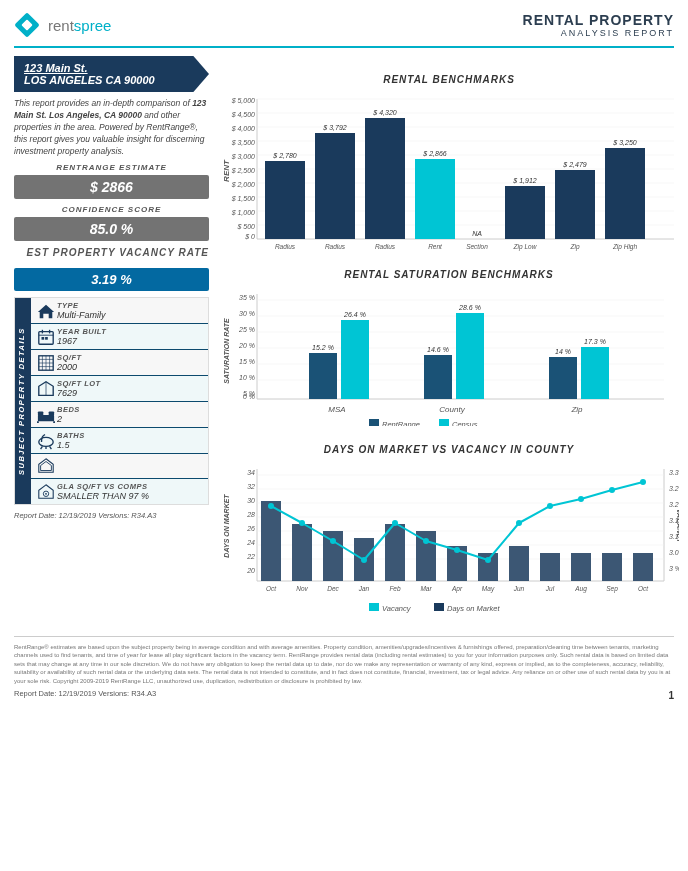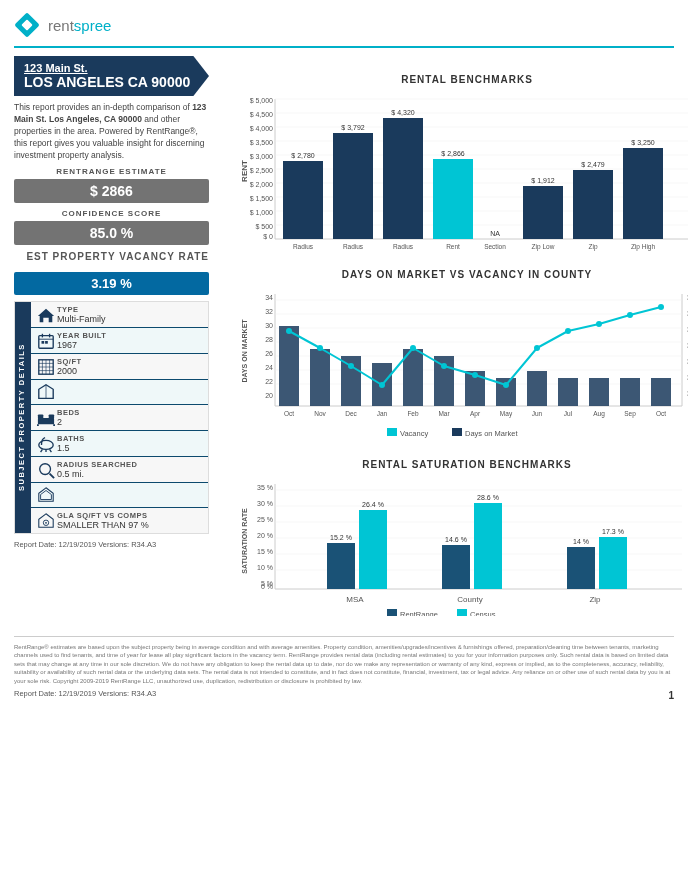--- a/index.html
+++ b/index.html
@@ -46,21 +46,22 @@
     }
     .header-divider {
       border: none;
       border-top: 2px solid #00b0c8;
       margin-bottom: 8px;
     }
 
     
     .main-layout {
       display: flex;
-      gap: 28px;
+      gap: 10px;
+      font-style: italic;
     }
     
     .left-panel {
       width: 195px;
       flex-shrink: 0;
     }
     
     .address-box {
       background: #1a3a5c;
       color: #fff;
@@ -68,21 +69,21 @@
       margin-bottom: 6px;
       clip-path: polygon(0 0, 92% 0, 100% 50%, 92% 100%, 0 100%);
     }
     .address-line1 {
       font-size: 11px;
       font-weight: bold;
       color: #fff;
       text-decoration: underline;
     }
     .address-line2 {
-      font-size: 14px;
+      font-size: 11px;
       font-weight: bold;
       color: #fff;
     }
     .description {
       font-size: 8.5px;
       color: #444;
       margin-bottom: 6px;
       line-height: 1.4;
     }
     .description strong {
@@ -235,20 +236,24 @@
       <div style="position:relative;width:26px;height:26px;margin-right:4px;">
         <svg width="26" height="26" viewBox="0 0 26 26">
           <rect x="4" y="4" width="18" height="18" rx="2" fill="#00b0c8" transform="rotate(45 13 13)"></rect>
           <rect x="9" y="9" width="8" height="8" rx="1" fill="white" transform="rotate(45 13 13)"></rect>
         </svg>
       </div>
       <span style="font-size:15px;color:#777;font-weight:normal;">
         rent<span style="color:#00b0c8;">spree</span>
       </span>
     </div>
+    <div class="report-title">
+      <div class="title-main">RENTAL PROPERTY</div>
+      <div class="title-sub">ANALYSIS REPORT</div>
+    </div>
   </div>
   <hr class="header-divider">
 
   <div class="main-layout">
 
     <div class="left-panel">
 
       <div class="address-box">
         <div class="address-line1">123 Main St.</div>
         <div class="address-line2">LOS ANGELES CA 90000</div>
@@ -318,20 +323,24 @@
             </div>
           </div>
 
           <div class="detail-row">
             <div class="detail-icon">
               <svg width="18" height="18" viewBox="0 0 20 20">
                   <polygon points="10,2 18,7 18,17 2,17 2,7" fill="none" stroke="#1a3a5c" stroke-width="1.5"></polygon>
                   <line x1="10" y1="2" x2="10" y2="17" stroke="#1a3a5c" stroke-width="0.8"></line>
                 </svg>
             </div>
+            <div class="detail-content">
+              <div class="detail-label">SQ/FT LOT</div>
+              <div class="detail-value">7629</div>
+            </div>
           </div>
 
           <div class="detail-row">
             <div class="detail-icon">
               <svg width="18" height="18" viewBox="0 0 20 18">
                   <rect x="1" y="9" width="18" height="7" rx="1" fill="#1a3a5c"></rect>
                   <rect x="1" y="5" width="6" height="5" rx="1" fill="#1a3a5c"></rect>
                   <rect x="13" y="5" width="6" height="5" rx="1" fill="#1a3a5c"></rect>
                   <line x1="1" y1="16" x2="1" y2="18" stroke="#1a3a5c" stroke-width="2"></line>
                   <line x1="19" y1="16" x2="19" y2="18" stroke="#1a3a5c" stroke-width="2"></line>
@@ -352,32 +361,20 @@
                   <line x1="14" y1="16" x2="16" y2="19" stroke="#1a3a5c" stroke-width="1.5"></line>
                   <path d="M5,11 Q5,4 9,3" fill="none" stroke="#1a3a5c" stroke-width="1.5"></path>
                 </svg>
             </div>
             <div class="detail-content">
               <div class="detail-label">BATHS</div>
               <div class="detail-value">1.5</div>
             </div>
           </div>
 
-          <div class="detail-row">
-            <div class="detail-icon">
-              <svg width="18" height="18" viewBox="0 0 20 20">
-                  <circle cx="9" cy="9" r="6" fill="none" stroke="#1a3a5c" stroke-width="1.5"></circle>
-                  <line x1="14" y1="14" x2="19" y2="19" stroke="#1a3a5c" stroke-width="2"></line>
-                </svg>
-            </div>
-            <div class="detail-content">
-              <div class="detail-label">RADIUS SEARCHED</div>
-              <div class="detail-value">0.5 mi.</div>
-            </div>
-          </div>
 
           <div class="detail-row">
             <div class="detail-icon">
               <svg width="18" height="18" viewBox="0 0 20 20">
                   <polygon points="10,2 18,8 18,17 2,17 2,8" fill="none" stroke="#1a3a5c" stroke-width="1.2"></polygon>
                   <polygon points="10,5 16,9.5 16,15 4,15 4,9.5" fill="none" stroke="#1a3a5c" stroke-width="1"></polygon>
                 </svg>
             </div>
           </div>
 
@@ -465,20 +462,76 @@
             <text x="306" y="158" text-anchor="middle" font-size="6.5" fill="#555">Zip Low</text>
 
             <rect x="336" y="79" width="40" height="69" fill="#1a3a5c"></rect>
             <text x="356" y="76" text-anchor="middle" font-size="7" fill="#333">$ 2,479</text>
             <text x="356" y="158" text-anchor="middle" font-size="6.5" fill="#555">Zip</text>
             <text x="356" y="165" text-anchor="middle" font-size="6.5" fill="#555">Median</text>
 
             <rect x="386" y="57" width="40" height="91" fill="#1a3a5c"></rect>
             <text x="406" y="54" text-anchor="middle" font-size="7" fill="#333">$ 3,250</text>
             <text x="406" y="158" text-anchor="middle" font-size="6.5" fill="#555">Zip High</text>
+          </svg>
+        </div>
+      </div>
+
+      <div class="chart-section">
+        <div class="chart-title">RENTAL SATURATION BENCHMARKS</div>
+        <div style="position:relative;">
+          <svg width="460" height="140" viewBox="0 0 460 140">
+
+            <text x="36" y="14" text-anchor="end" font-size="7" fill="#555">35 %</text>
+            <text x="36" y="30" text-anchor="end" font-size="7" fill="#555">30 %</text>
+            <text x="36" y="46" text-anchor="end" font-size="7" fill="#555">25 %</text>
+            <text x="36" y="62" text-anchor="end" font-size="7" fill="#555">20 %</text>
+            <text x="36" y="78" text-anchor="end" font-size="7" fill="#555">15 %</text>
+            <text x="36" y="94" text-anchor="end" font-size="7" fill="#555">10 %</text>
+            <text x="36" y="110" text-anchor="end" font-size="7" fill="#555">5 %</text>
+            <text x="36" y="112" text-anchor="end" font-size="7" fill="#555"></text>
+            <text x="36" y="113" text-anchor="end" font-size="7" fill="#555">0 %</text>
+
+            <text x="10" y="65" text-anchor="middle" font-size="7" font-weight="bold" fill="#555" transform="rotate(-90, 10, 65)">SATURATION RATE</text>
+
+            <line x1="38" y1="8" x2="38" y2="113" stroke="#ccc" stroke-width="1"></line>
+            <line x1="38" y1="113" x2="445" y2="113" stroke="#ccc" stroke-width="1"></line>
+
+            <line x1="38" y1="14" x2="445" y2="14" stroke="#eee" stroke-width="0.5"></line>
+            <line x1="38" y1="30" x2="445" y2="30" stroke="#eee" stroke-width="0.5"></line>
+            <line x1="38" y1="46" x2="445" y2="46" stroke="#eee" stroke-width="0.5"></line>
+            <line x1="38" y1="62" x2="445" y2="62" stroke="#eee" stroke-width="0.5"></line>
+            <line x1="38" y1="78" x2="445" y2="78" stroke="#eee" stroke-width="0.5"></line>
+            <line x1="38" y1="94" x2="445" y2="94" stroke="#eee" stroke-width="0.5"></line>
+
+            <rect x="90" y="67" width="28" height="46" fill="#1a5276"></rect>
+            <text x="104" y="64" text-anchor="middle" font-size="7" fill="#333">15.2 %</text>
+
+            <rect x="122" y="34" width="28" height="79" fill="#00c5d4"></rect>
+            <text x="136" y="31" text-anchor="middle" font-size="7" fill="#333">26.4 %</text>
+            <text x="118" y="126" text-anchor="middle" font-size="8" fill="#555">MSA</text>
+
+            <rect x="205" y="69" width="28" height="44" fill="#1a5276"></rect>
+            <text x="219" y="66" text-anchor="middle" font-size="7" fill="#333">14.6 %</text>
+
+            <rect x="237" y="27" width="28" height="86" fill="#00c5d4"></rect>
+            <text x="251" y="24" text-anchor="middle" font-size="7" fill="#333">28.6 %</text>
+            <text x="233" y="126" text-anchor="middle" font-size="8" fill="#555">County</text>
+
+            <rect x="330" y="71" width="28" height="42" fill="#1a5276"></rect>
+            <text x="344" y="68" text-anchor="middle" font-size="7" fill="#333">14 %</text>
+
+            <rect x="362" y="61" width="28" height="52" fill="#00c5d4"></rect>
+            <text x="376" y="58" text-anchor="middle" font-size="7" fill="#333">17.3 %</text>
+            <text x="358" y="126" text-anchor="middle" font-size="8" fill="#555">Zip</text>
+
+            <rect x="150" y="133" width="10" height="8" fill="#1a5276"></rect>
+            <text x="163" y="141" font-size="7.5" fill="#555">RentRange</text>
+            <rect x="220" y="133" width="10" height="8" fill="#00c5d4"></rect>
+            <text x="233" y="141" font-size="7.5" fill="#555">Census</text>
           </svg>
         </div>
       </div>
 
       <div class="chart-section">
         <div class="chart-title">DAYS ON MARKET VS VACANCY IN COUNTY</div>
         <div style="position:relative;">
           <svg width="460" height="155" viewBox="0 0 460 155">
 
             <text x="36" y="14" text-anchor="end" font-size="7" fill="#555">34</text>
@@ -571,76 +624,20 @@
             <circle cx="424" cy="21" r="3" fill="#00c5d4"></circle>
 
             <rect x="150" y="142" width="10" height="8" fill="#00c5d4"></rect>
             <text x="163" y="150" font-size="7.5" fill="#555">Vacancy</text>
             <rect x="215" y="142" width="10" height="8" fill="#1a3a5c"></rect>
             <text x="228" y="150" font-size="7.5" fill="#555">Days on Market</text>
           </svg>
         </div>
       </div>
 
-      <div class="chart-section">
-        <div class="chart-title">RENTAL SATURATION BENCHMARKS</div>
-        <div style="position:relative;">
-          <svg width="460" height="140" viewBox="0 0 460 140">
-
-            <text x="36" y="14" text-anchor="end" font-size="7" fill="#555">35 %</text>
-            <text x="36" y="30" text-anchor="end" font-size="7" fill="#555">30 %</text>
-            <text x="36" y="46" text-anchor="end" font-size="7" fill="#555">25 %</text>
-            <text x="36" y="62" text-anchor="end" font-size="7" fill="#555">20 %</text>
-            <text x="36" y="78" text-anchor="end" font-size="7" fill="#555">15 %</text>
-            <text x="36" y="94" text-anchor="end" font-size="7" fill="#555">10 %</text>
-            <text x="36" y="110" text-anchor="end" font-size="7" fill="#555">5 %</text>
-            <text x="36" y="112" text-anchor="end" font-size="7" fill="#555"></text>
-            <text x="36" y="113" text-anchor="end" font-size="7" fill="#555">0 %</text>
-
-            <text x="10" y="65" text-anchor="middle" font-size="7" font-weight="bold" fill="#555" transform="rotate(-90, 10, 65)">SATURATION RATE</text>
-
-            <line x1="38" y1="8" x2="38" y2="113" stroke="#ccc" stroke-width="1"></line>
-            <line x1="38" y1="113" x2="445" y2="113" stroke="#ccc" stroke-width="1"></line>
-
-            <line x1="38" y1="14" x2="445" y2="14" stroke="#eee" stroke-width="0.5"></line>
-            <line x1="38" y1="30" x2="445" y2="30" stroke="#eee" stroke-width="0.5"></line>
-            <line x1="38" y1="46" x2="445" y2="46" stroke="#eee" stroke-width="0.5"></line>
-            <line x1="38" y1="62" x2="445" y2="62" stroke="#eee" stroke-width="0.5"></line>
-            <line x1="38" y1="78" x2="445" y2="78" stroke="#eee" stroke-width="0.5"></line>
-            <line x1="38" y1="94" x2="445" y2="94" stroke="#eee" stroke-width="0.5"></line>
-
-            <rect x="90" y="67" width="28" height="46" fill="#1a5276"></rect>
-            <text x="104" y="64" text-anchor="middle" font-size="7" fill="#333">15.2 %</text>
-
-            <rect x="122" y="34" width="28" height="79" fill="#00c5d4"></rect>
-            <text x="136" y="31" text-anchor="middle" font-size="7" fill="#333">26.4 %</text>
-            <text x="118" y="126" text-anchor="middle" font-size="8" fill="#555">MSA</text>
-
-            <rect x="205" y="69" width="28" height="44" fill="#1a5276"></rect>
-            <text x="219" y="66" text-anchor="middle" font-size="7" fill="#333">14.6 %</text>
-
-            <rect x="237" y="27" width="28" height="86" fill="#00c5d4"></rect>
-            <text x="251" y="24" text-anchor="middle" font-size="7" fill="#333">28.6 %</text>
-            <text x="233" y="126" text-anchor="middle" font-size="8" fill="#555">County</text>
-
-            <rect x="330" y="71" width="28" height="42" fill="#1a5276"></rect>
-            <text x="344" y="68" text-anchor="middle" font-size="7" fill="#333">14 %</text>
-
-            <rect x="362" y="61" width="28" height="52" fill="#00c5d4"></rect>
-            <text x="376" y="58" text-anchor="middle" font-size="7" fill="#333">17.3 %</text>
-            <text x="358" y="126" text-anchor="middle" font-size="8" fill="#555">Zip</text>
-
-            <rect x="150" y="133" width="10" height="8" fill="#1a5276"></rect>
-            <text x="163" y="141" font-size="7.5" fill="#555">RentRange</text>
-            <rect x="220" y="133" width="10" height="8" fill="#00c5d4"></rect>
-            <text x="233" y="141" font-size="7.5" fill="#555">Census</text>
-          </svg>
-        </div>
-      </div>
-
     </div>
   </div>
 
   <div class="footer">
     <p>RentRange® estimates are based upon the subject property being in average condition and with average amenities. Property condition, amenities/upgrades/incentives &amp; furnishings offered, preparation/cleaning time between tenants, marketing channels used to find tenants, and time of year for lease all play significant factors in the vacancy term. RentRange provides rental data (including rental estimates) to you for your information purposes only. Such rental data is based on limited data sets that may change at any time in our sole discretion. We do not have any obligation to keep the rental data up to date, nor do we make any representation or warranty of any kind, express or implied, as to the completeness, accuracy, reliability, suitability or availability of such rental data or the underlying data sets. The rental data is not intended to constitute, and in fact does not constitute, financial, investment, tax or legal advice. Any reliance on or other use of such rental data by you is at your sole risk. Copyright 2009-2019 RentRange LLC, unauthorized use, duplication, redistribution or disclosure is prohibited by law.</p>
     <div class="footer-bottom">
       <span class="report-date">Report Date: 12/19/2019 Versions: R34.A3</span>
       <span class="page-number">1</span>
     </div>
   </div>

